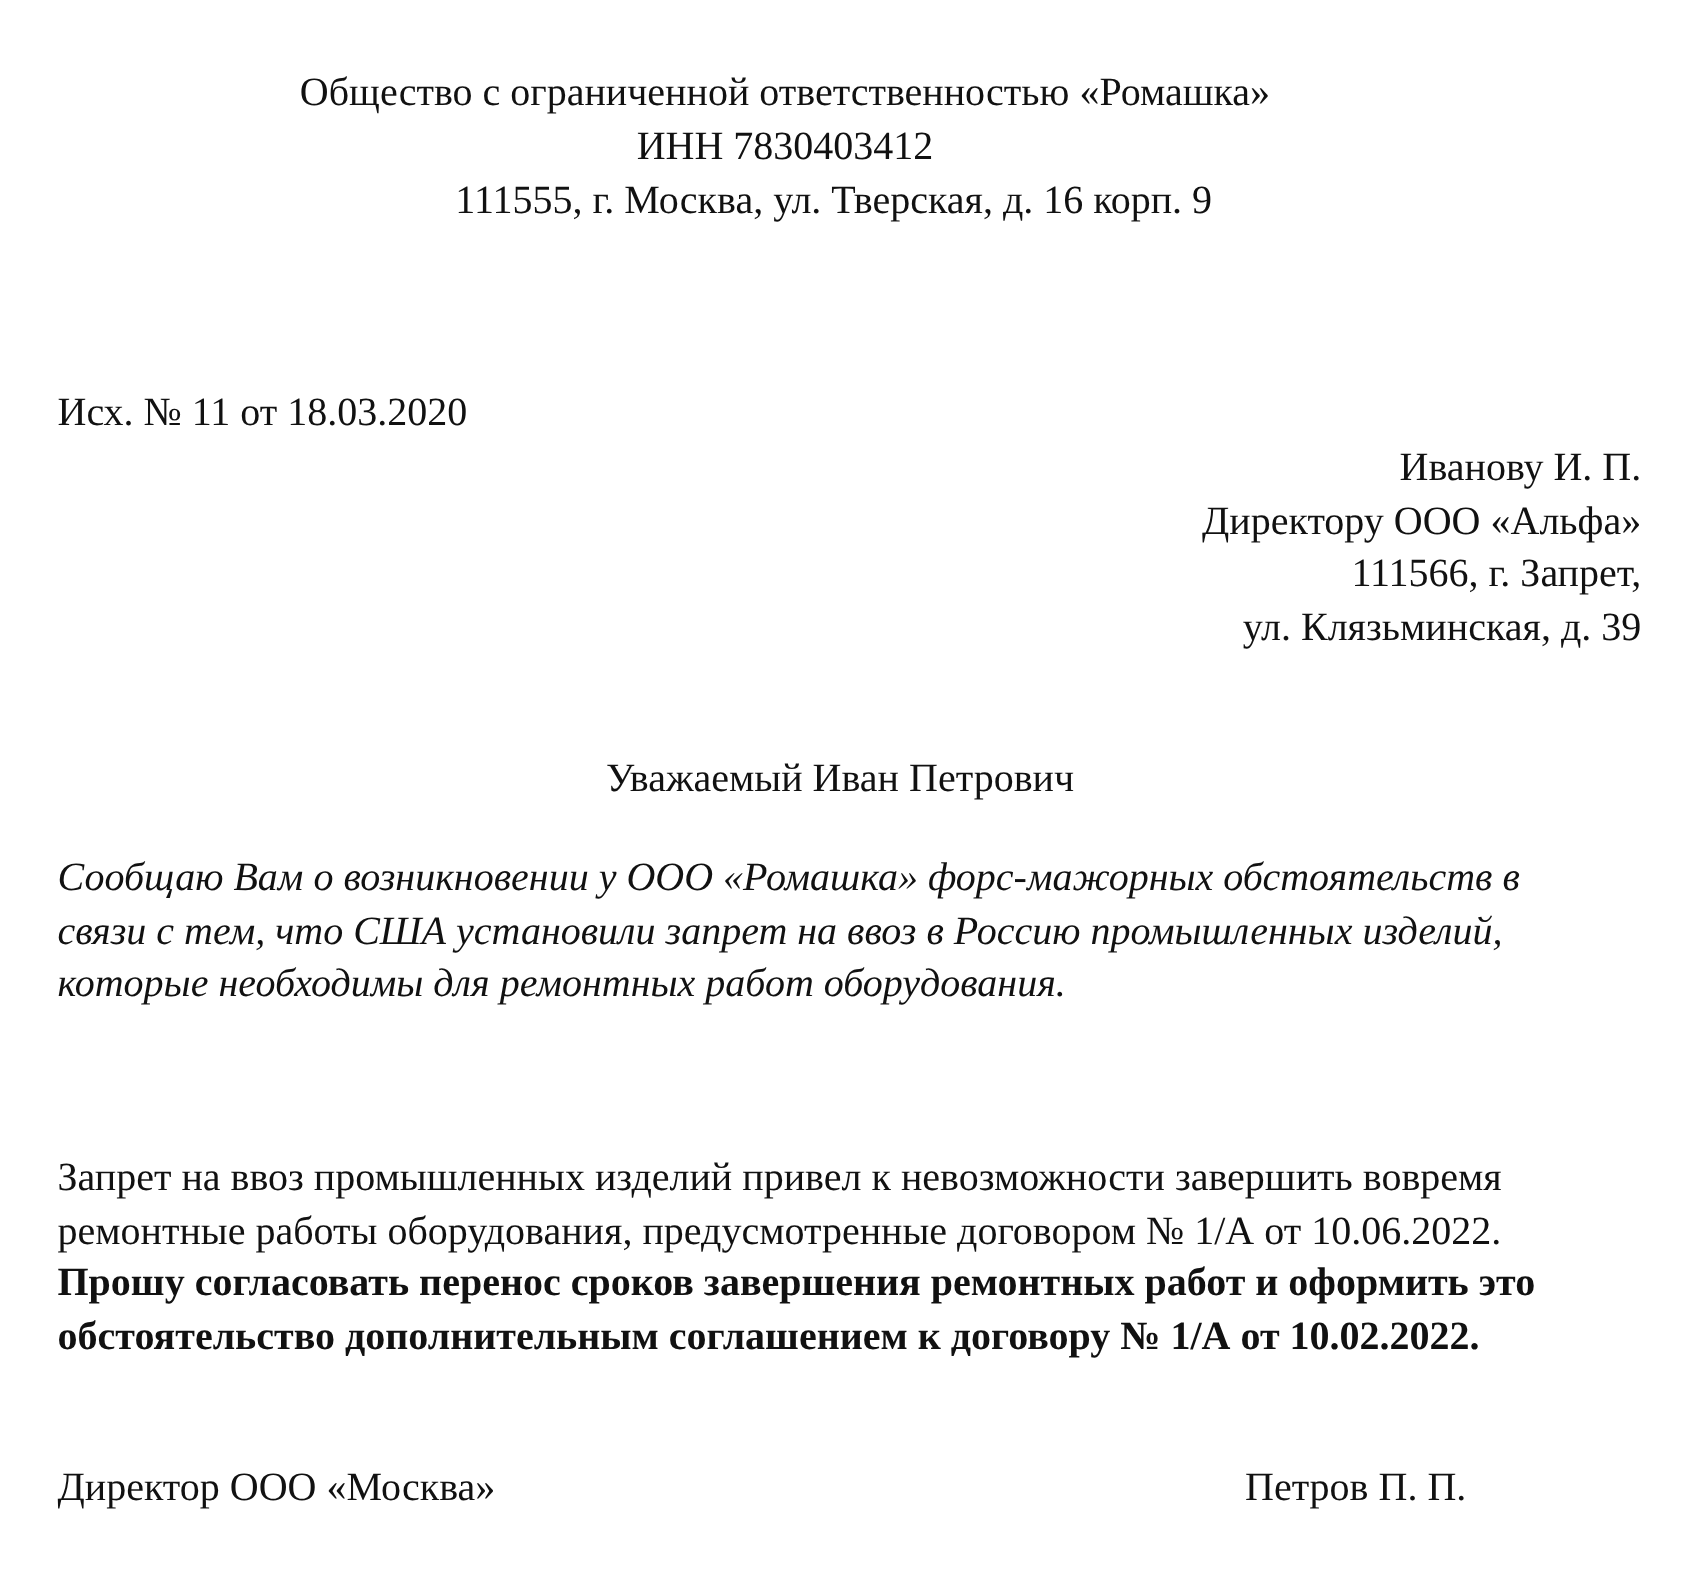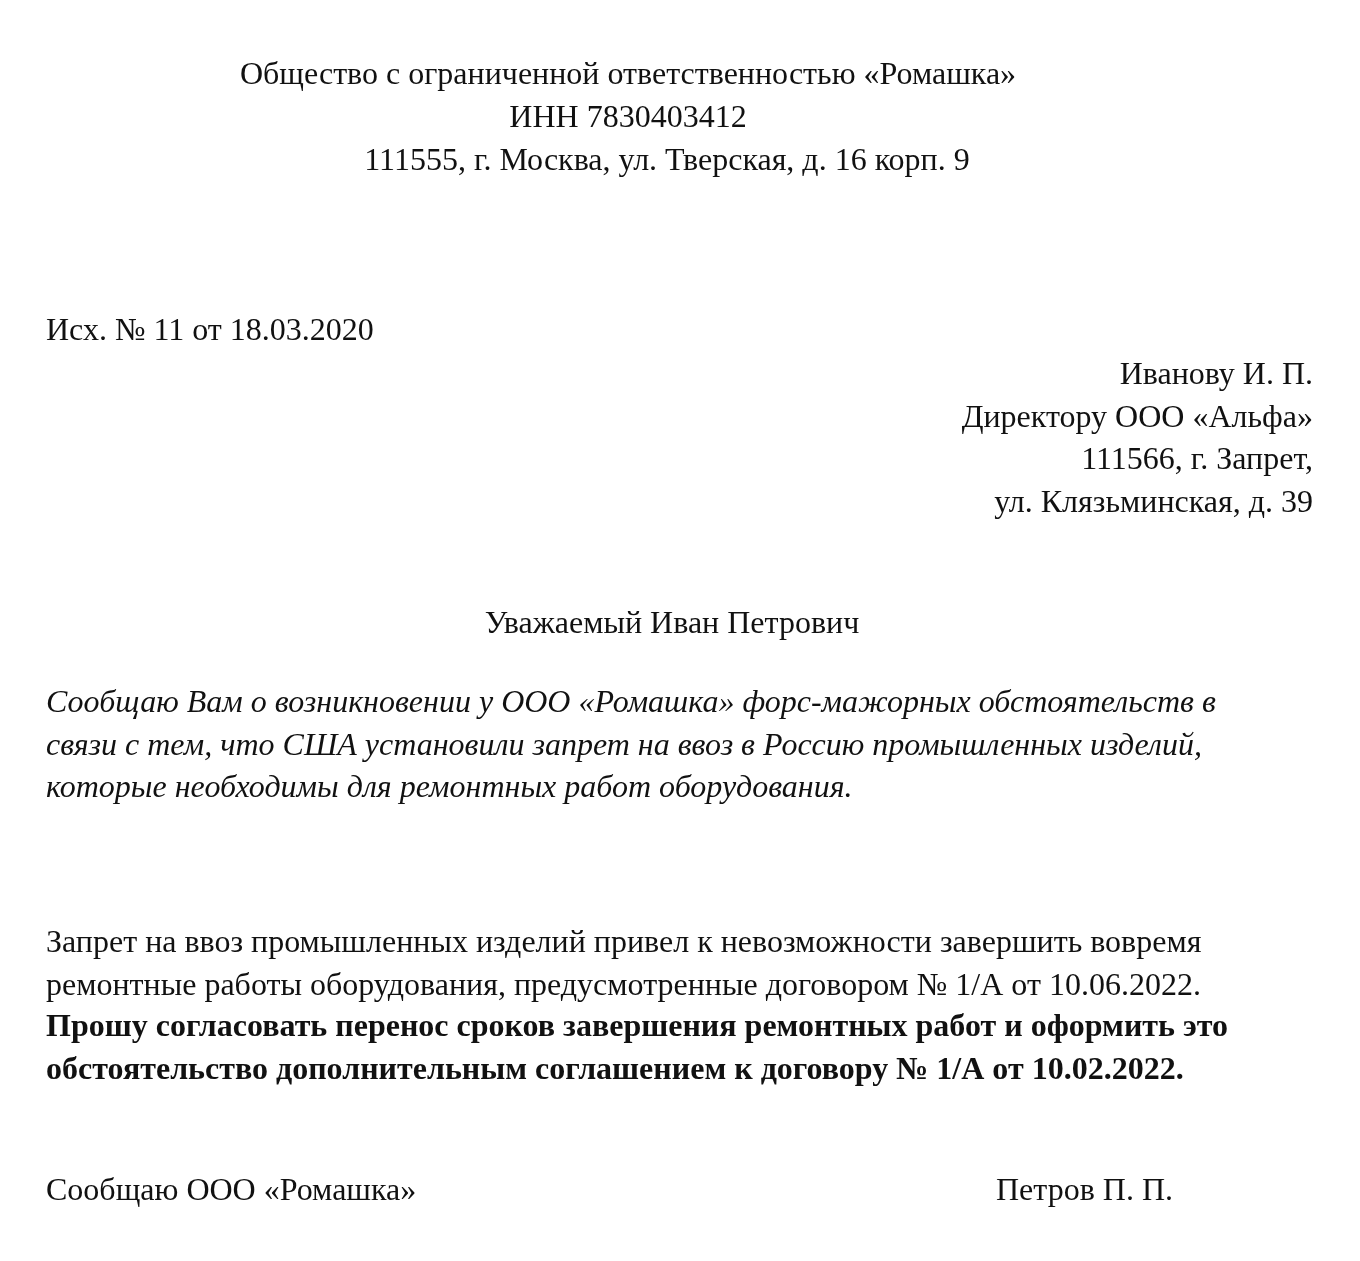--- a/index.html
+++ b/index.html
@@ -70,17 +70,17 @@
     <span class="pl">Запрет на ввоз промышленных изделий привел к невозможности завершить вовремя</span>
     <span class="pl">ремонтные работы оборудования, предусмотренные договором № 1/А от 10.06.2022.</span>
   </div>
 
   <div class="para" style="top:1004px;font-weight:bold;">
     <span class="pl">Прошу согласовать перенос сроков завершения ремонтных работ и оформить это</span>
     <span class="pl">обстоятельство дополнительным соглашением к договору № 1/А от 10.02.2022.</span>
   </div>
 
   <div>
-    <div class="line" style="left:46px; top:1168px;">Сообщаю ООО «Ромашка»</div>
+    <div class="line" style="left:46px; top:1168px;">Директор ООО «Москва»</div>
     <div class="line" style="left:996px; top:1168px;">Петров П. П.</div>
   </div>
 
 </div>
 
 </body></html>

